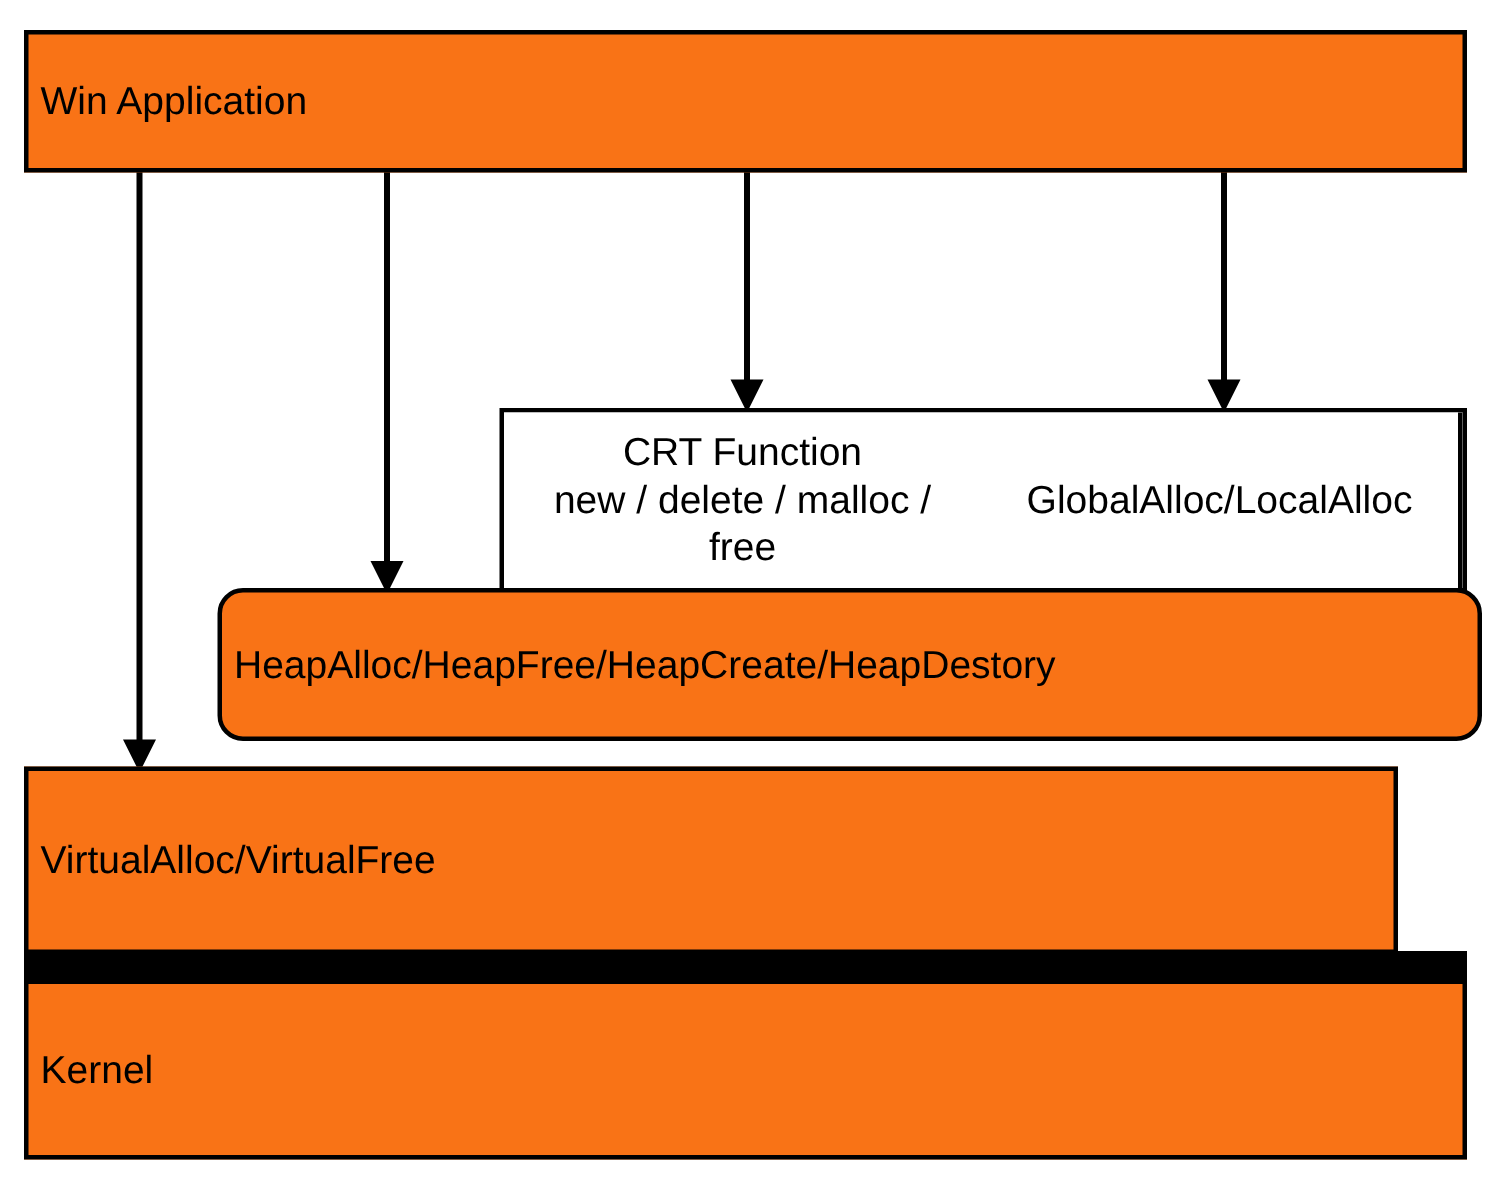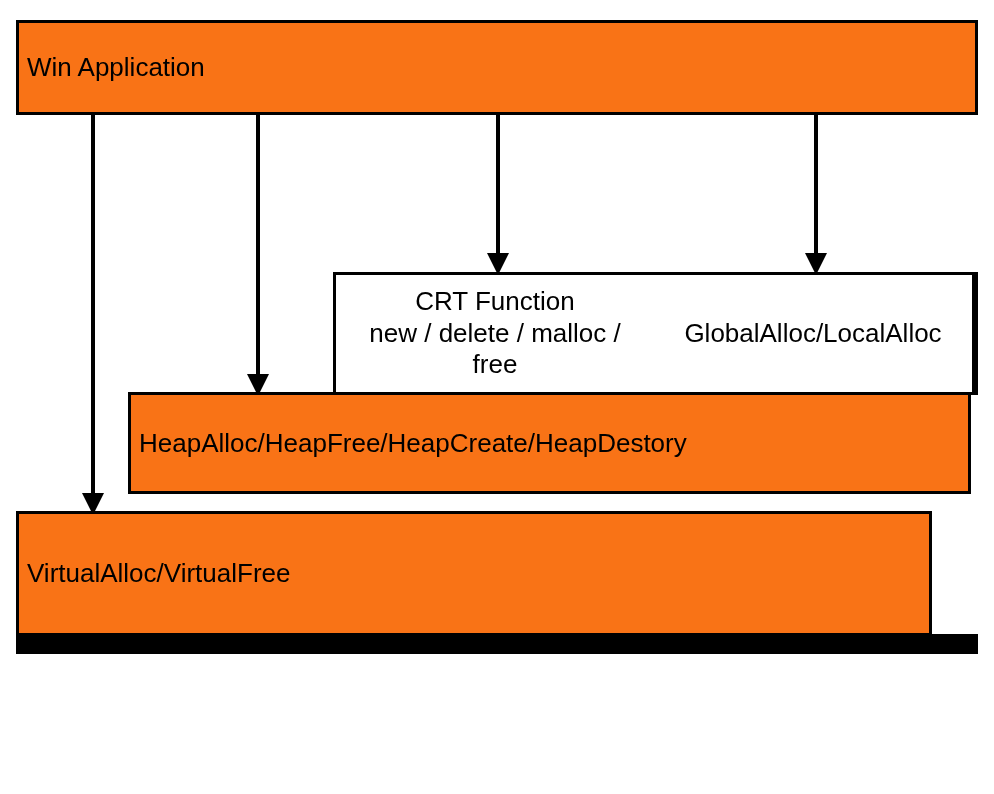--- a/index.html
+++ b/index.html
@@ -57,21 +57,21 @@
     display: block;
     padding: 0 8px;
     white-space: pre-line;
   }
 
   
   #node-win-application { left: 16px;  top: 20px;  width: 962px; height: 95px; }
   #node-alloc-row       { left: 333px; top: 272px; width: 645px; height: 123px; }
   #cell-globalalloc     { width: 321px; }
   #cell-crt             { width: 318px; }
-  #node-heap            { left: 128px; top: 392px; width: 843px; height: 102px; }
+  #node-heap            { left: 145px; top: 392px; width: 843px; height: 102px; border-radius: 17px; }
   #node-virtual         { left: 16px;  top: 511px; width: 916px; height: 125px; }
   #node-kernel          { left: 16px;  top: 653px; width: 962px; height: 120px; }
 
   
   #kernel-boundary-bar {
     position: absolute;
     left: 16px;
     top: 634px;
     width: 962px;
     height: 20px;
@@ -161,14 +161,17 @@
   <div class="node" id="node-heap">
     <span class="label">HeapAlloc/HeapFree/HeapCreate/HeapDestory</span>
   </div>
 
   <div class="node" id="node-virtual">
     <span class="label">VirtualAlloc/VirtualFree</span>
   </div>
 
   <div id="kernel-boundary-bar"></div>
 
+  <div class="node" id="node-kernel">
+    <span class="label">Kernel</span>
+  </div>
 
 </div>
 
 </body></html>

